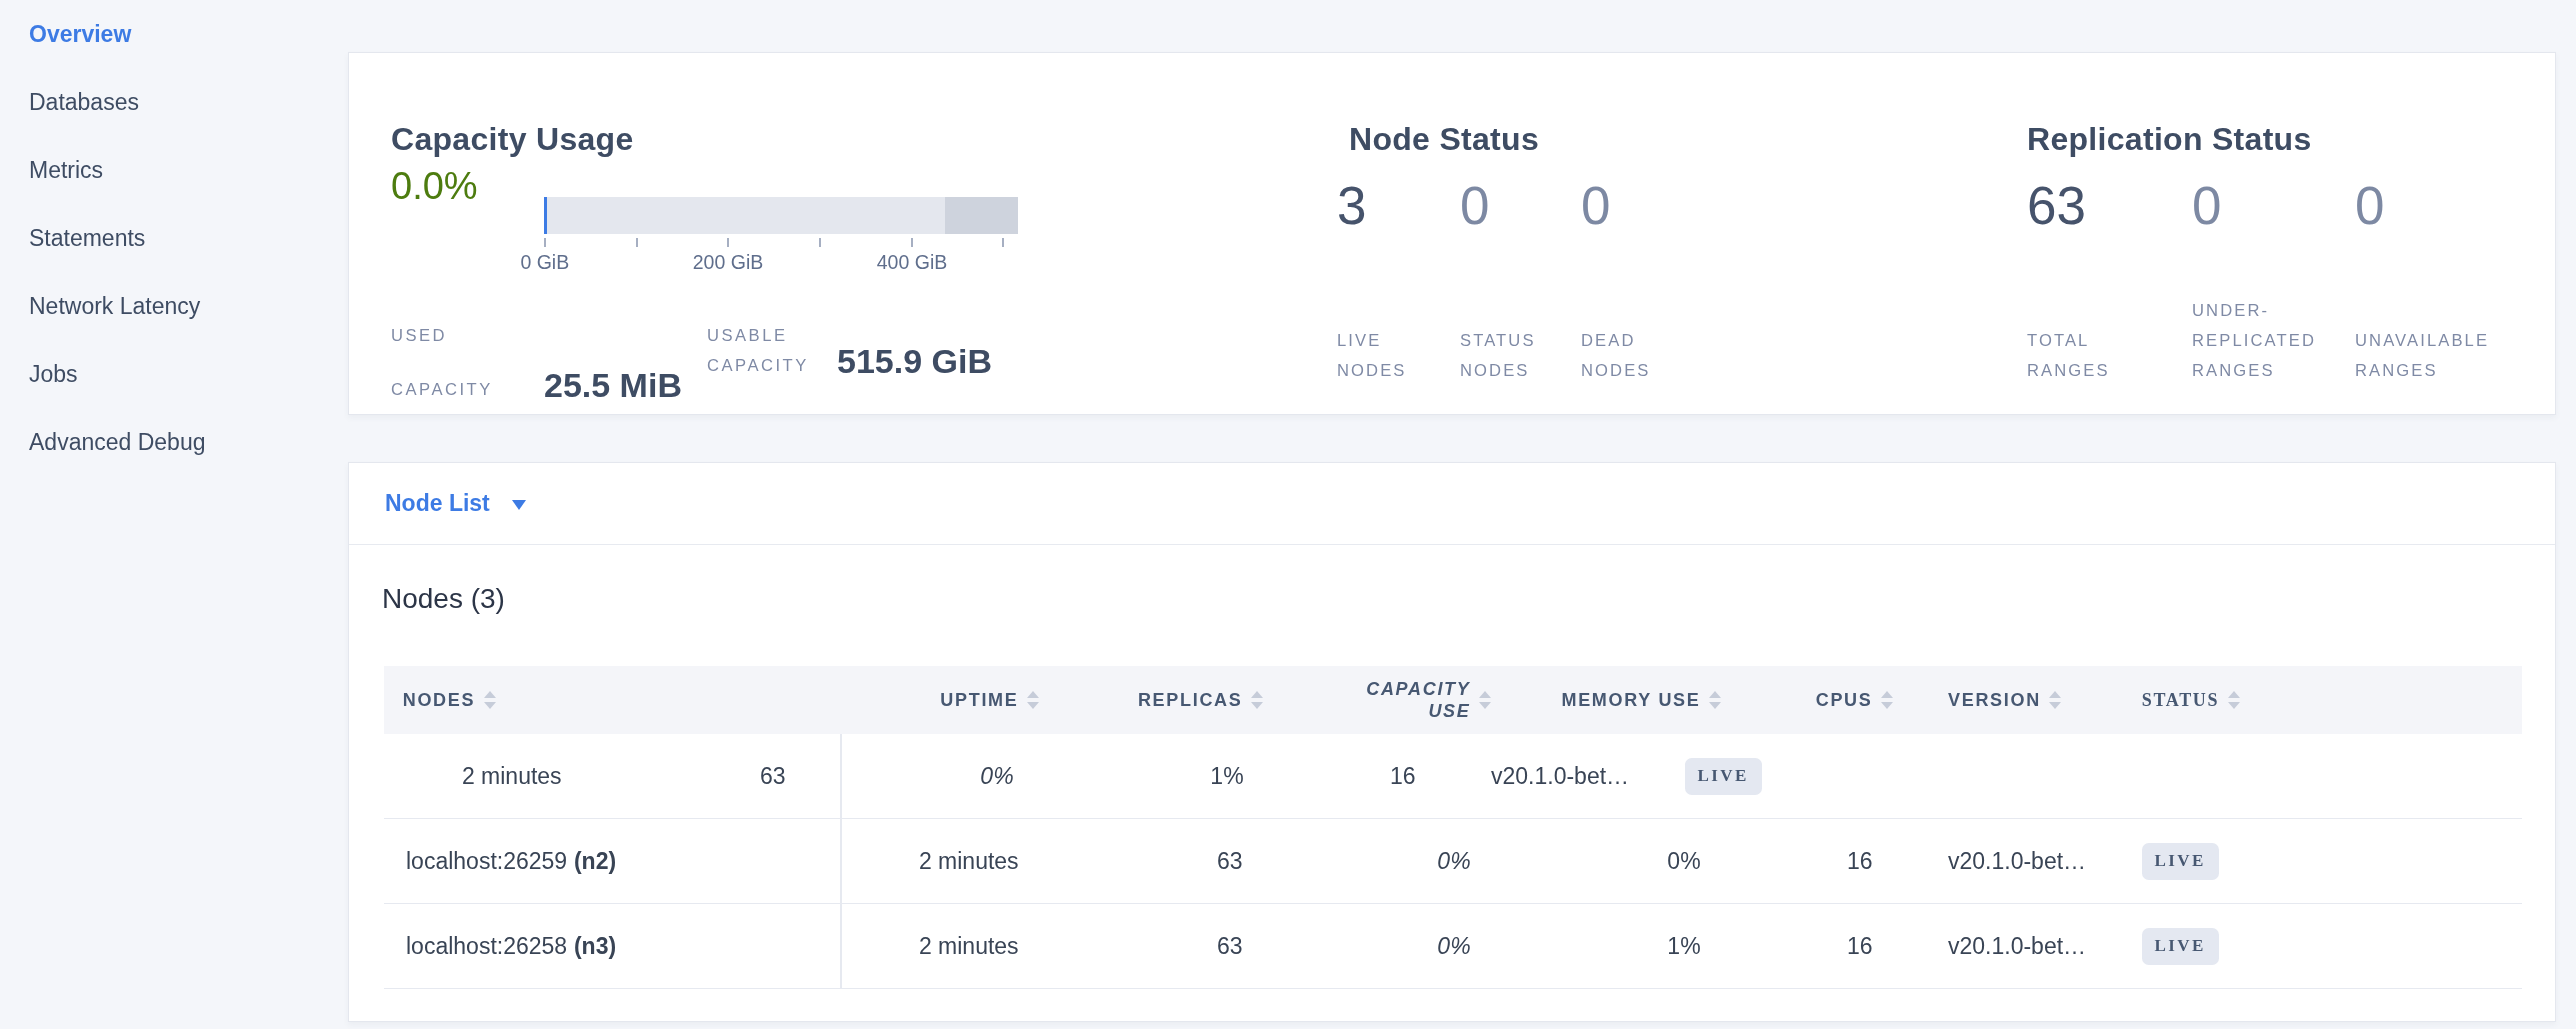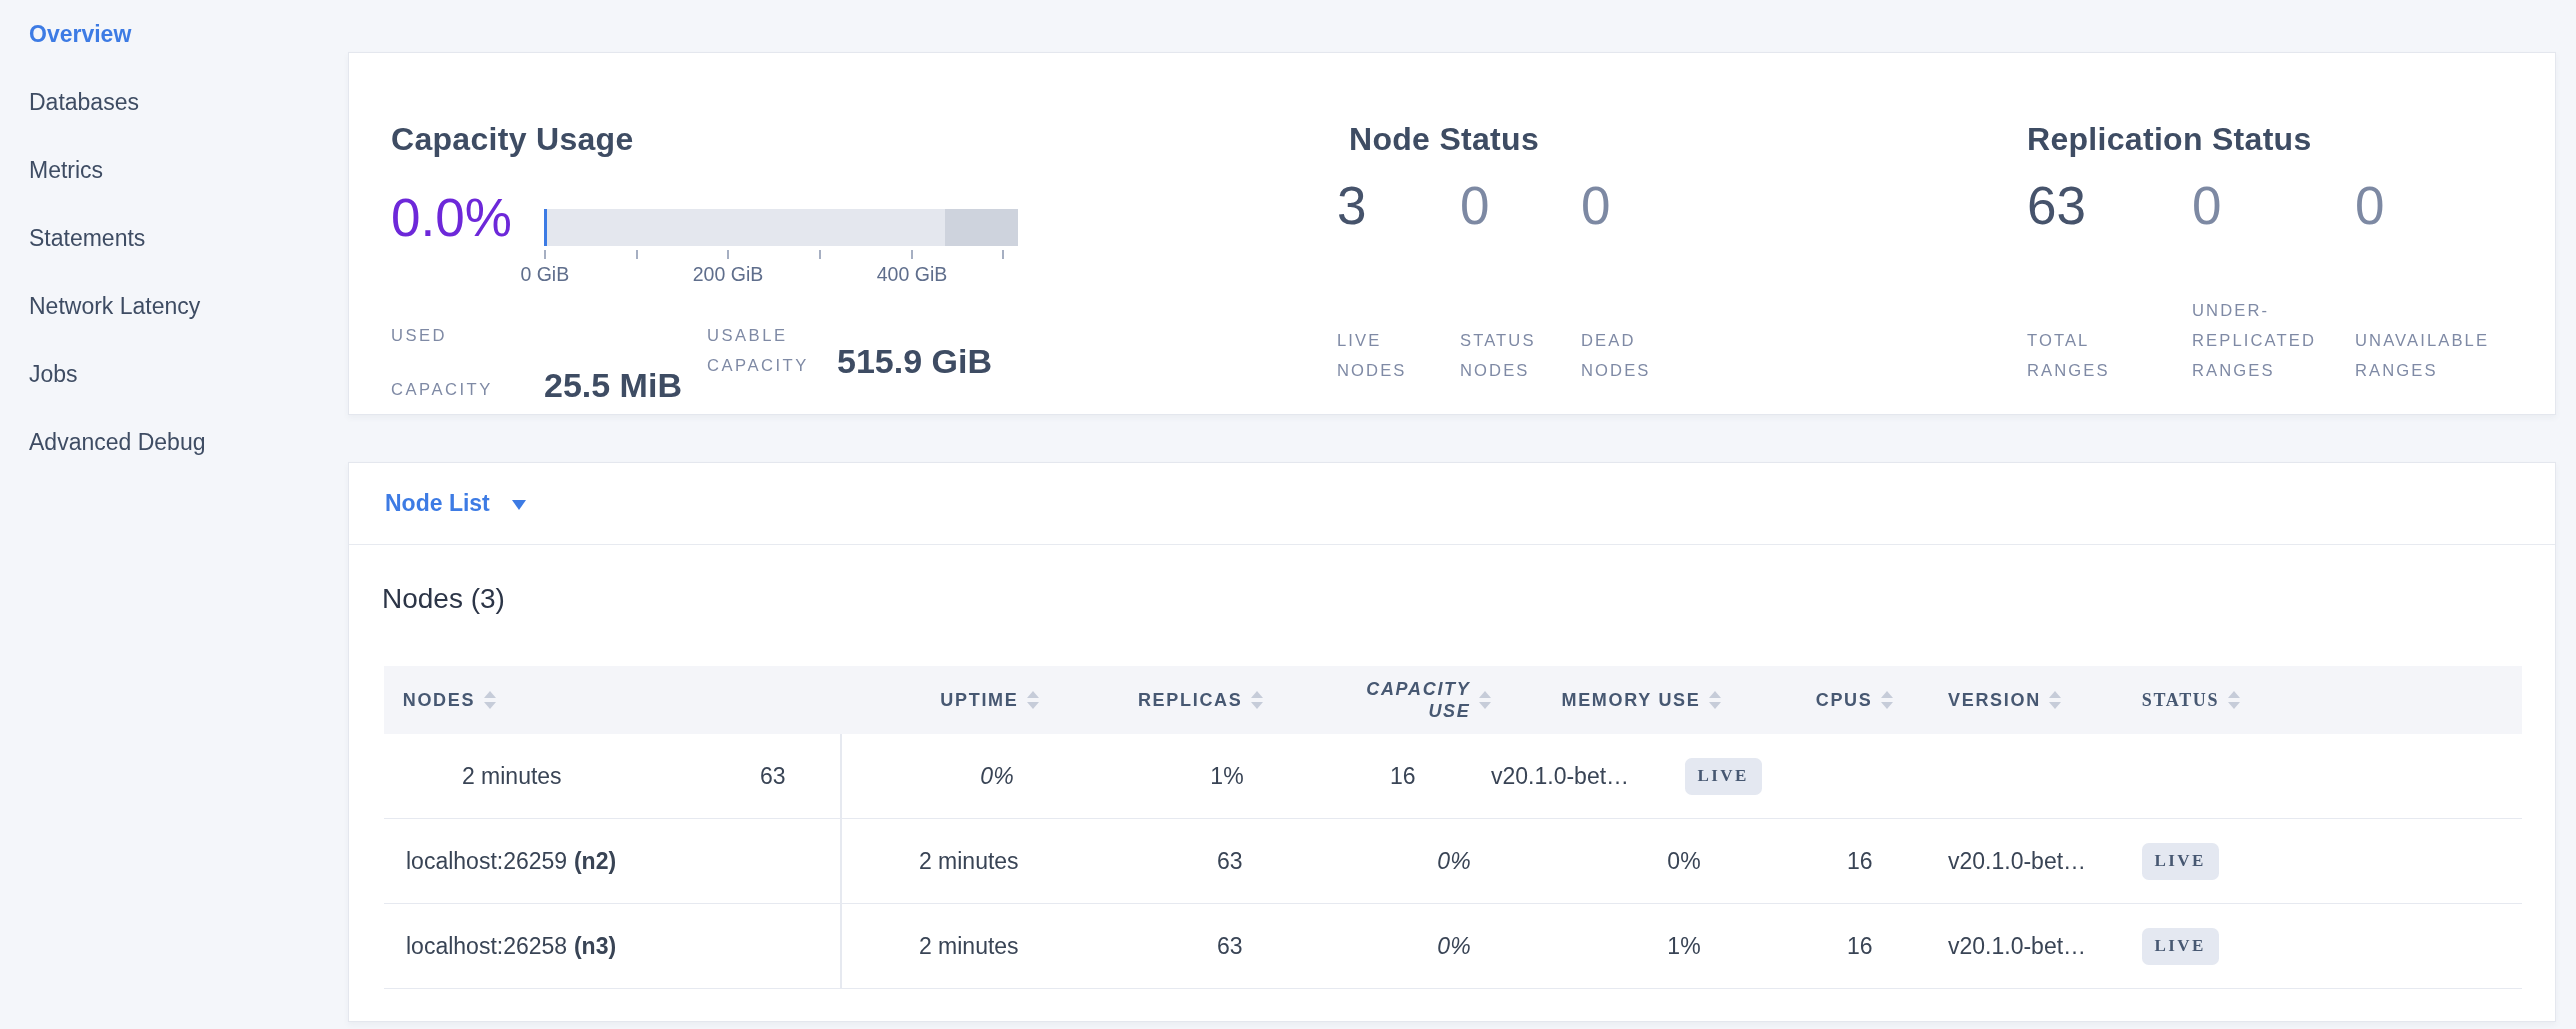--- a/index.html
+++ b/index.html
@@ -26,23 +26,23 @@
   .card {
     background:#ffffff; border:1.7px solid #e4e7ee;
     box-shadow:0 2.5px 6px rgba(60,70,90,0.05);
   }
 
   
   .summary-card { position:relative; margin-top:36px; height:363px; }
   .sec-title { position:absolute; top:68px; font-size:32px; font-weight:600; color:#3e4c63; letter-spacing:0.3px; white-space:nowrap; }
   .t-cap { left:42px; } .t-ns { left:1000px; } .t-rs { left:1678px; }
 
-  .big-pct { position:absolute; left:42px; top:138px; font-size:53px; font-weight:500; color:#6d28d9; line-height:1; }
-
-  .cap-bar { position:absolute; left:195px; top:156px; width:474px; }
+  .big-pct { position:absolute; left:42px; top:114px; font-size:38px; font-weight:500; color:#4d7c0f; line-height:1; }
+
+  .cap-bar { position:absolute; left:195px; top:144px; width:474px; }
   .bar-track { position:relative; height:37px; background:#e4e7ee; overflow:hidden; }
   .bar-other { position:absolute; right:0; top:0; height:100%; width:15.4%; background:#ced3dd; }
   .bar-used  { position:absolute; left:0; top:0; height:100%; width:3.4px; background:#3d7be4; }
   .bar-ticks { position:relative; height:9.3px; margin-top:4.2px; width:460px; }
   .bar-ticks i { position:absolute; top:0; width:1.7px; height:9.3px; background:#a6afc2; }
   .bar-ticks i:nth-child(1){left:0;} .bar-ticks i:nth-child(2){left:92px;}
   .bar-ticks i:nth-child(3){left:183px;} .bar-ticks i:nth-child(4){left:275px;}
   .bar-ticks i:nth-child(5){left:367px;} .bar-ticks i:nth-child(6){left:458px;}
   .bar-labels { position:relative; height:25.5px; margin-top:3.4px; font-size:19.5px; color:#5f6e8c; }
   .bar-labels span { position:absolute; transform:translateX(-50%); white-space:nowrap; }

